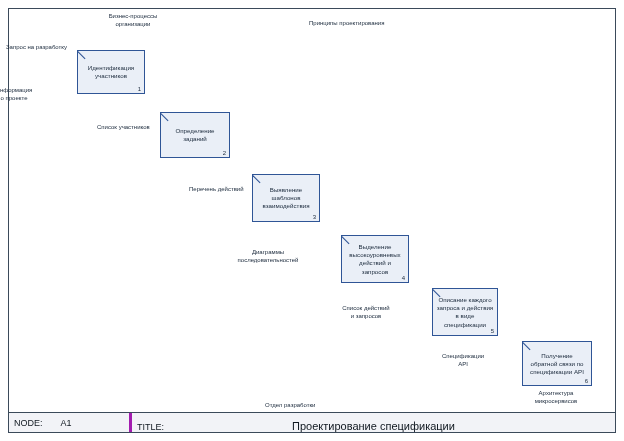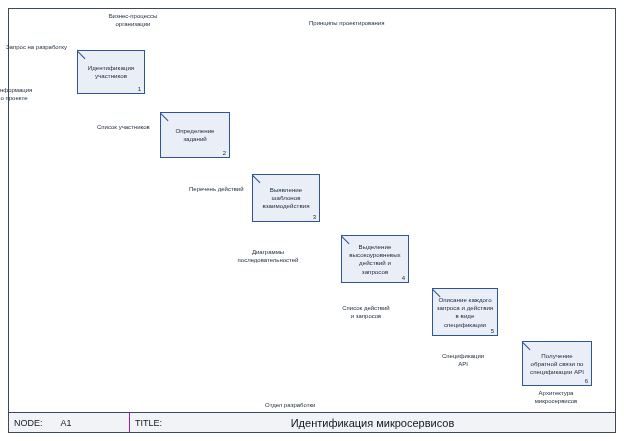--- a/index.html
+++ b/index.html
@@ -9,21 +9,21 @@
   #canvas{position:absolute;left:0;top:0;width:624px;height:441px;}
   .node-box{position:absolute;box-sizing:border-box;border:1px solid #2f5596;background:#eaeff7;}
   .node-title{position:absolute;left:0;right:0;top:50%;transform:translateY(-50%);text-align:center;font-size:6.2px;line-height:8.2px;color:#1b2a3c;padding:0 3px;box-sizing:border-box;}
   .node-num{position:absolute;right:3px;bottom:1px;font-size:6px;color:#1b2a3c;}
   .corner{position:absolute;left:0;top:0;width:9px;height:9px;overflow:hidden;}
   .corner:after{content:"";position:absolute;left:-1px;top:-1px;width:12px;height:0;border-top:1px solid #2f5596;transform:rotate(45deg);transform-origin:0 0;}
   .alabel{position:absolute;font-size:6px;line-height:7.6px;color:#1b2a3c;white-space:pre;}
   .alabel.c{text-align:center;}
   #titlebar{position:absolute;left:8px;top:412px;width:608px;height:21px;box-sizing:border-box;border:1px solid #3b4a5a;background:#f2f3f7;display:flex;align-items:center;}
   .tb-cell{height:100%;display:flex;align-items:center;box-sizing:border-box;}
-  .tb-sep{border-left:1px solid #a21caf;}
+  .tb-sep{border-left:3px solid #a21caf;align-items:flex-end;}
   .tb-lab{font-size:9px;color:#101820;padding-left:5px;}
   .tb-val{font-size:9px;color:#101820;padding-left:18px;}
   .tb-title{flex:1;justify-content:center;font-size:11px;color:#101820;}
   .tb-node{width:120px;}
   .tb-no{width:72px;}
 </style>
 </head>
 <body>
 
 <div id="page">
@@ -165,17 +165,17 @@
       <div class="alabel" style="left: 265px; top: 402px;">Отдел разработки</div>
     </div>
 
   <div id="titlebar">
     <div class="tb-cell tb-node">
       <span class="tb-lab">NODE:</span>
       <span class="tb-val">A1</span>
     </div>
     <div class="tb-cell tb-sep tb-title" style="position:relative;justify-content:center;">
       <span class="tb-lab" style="position:absolute;left:0;">TITLE:</span>
-      <span>Идентификация микросервисов</span>
+      <span>Проектирование спецификации</span>
     </div>
   </div>
 
 </div>
 
 </body></html>

